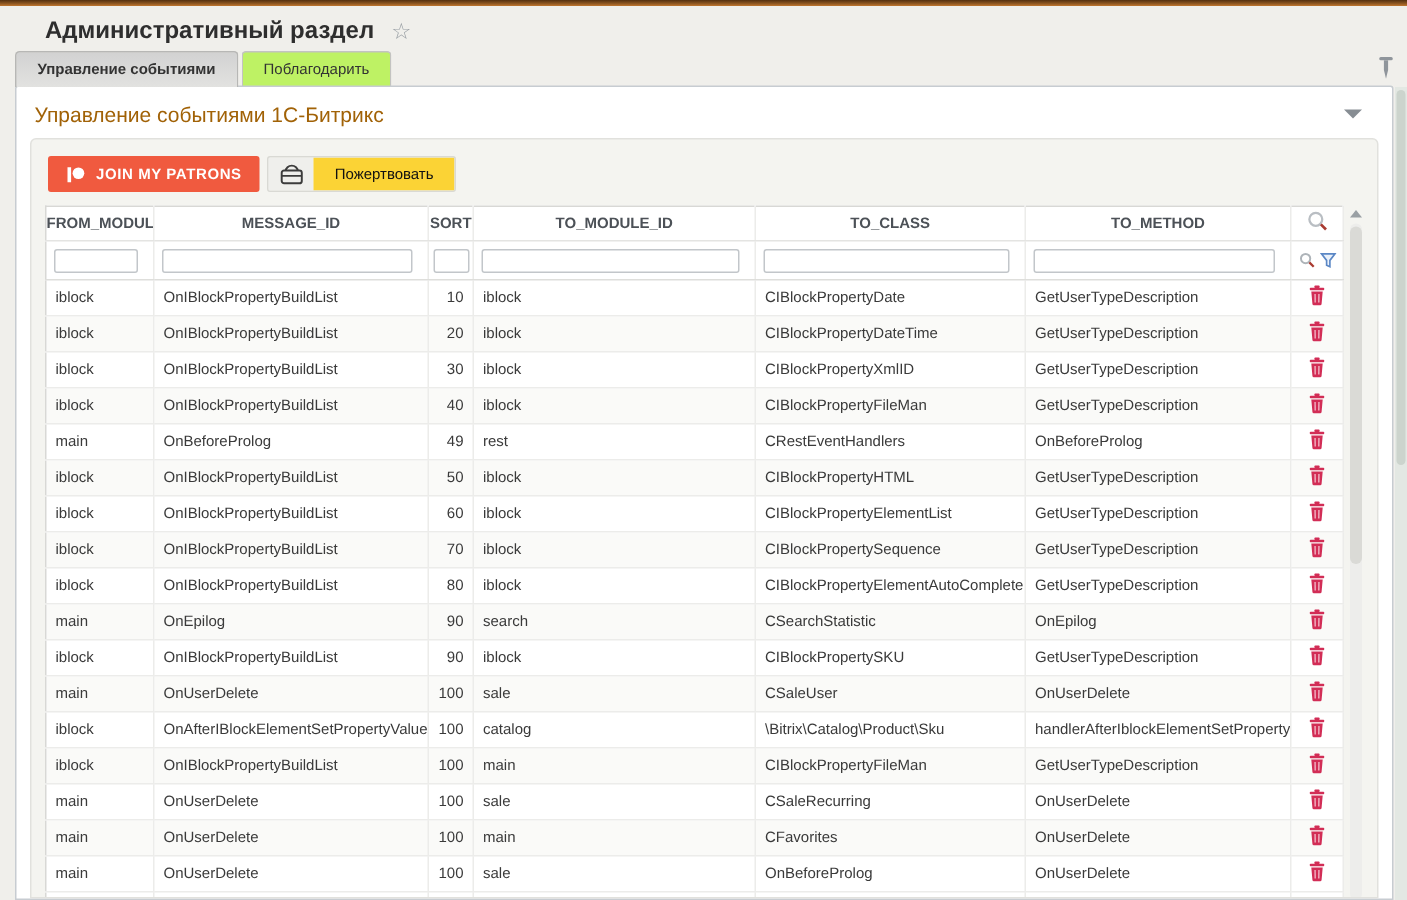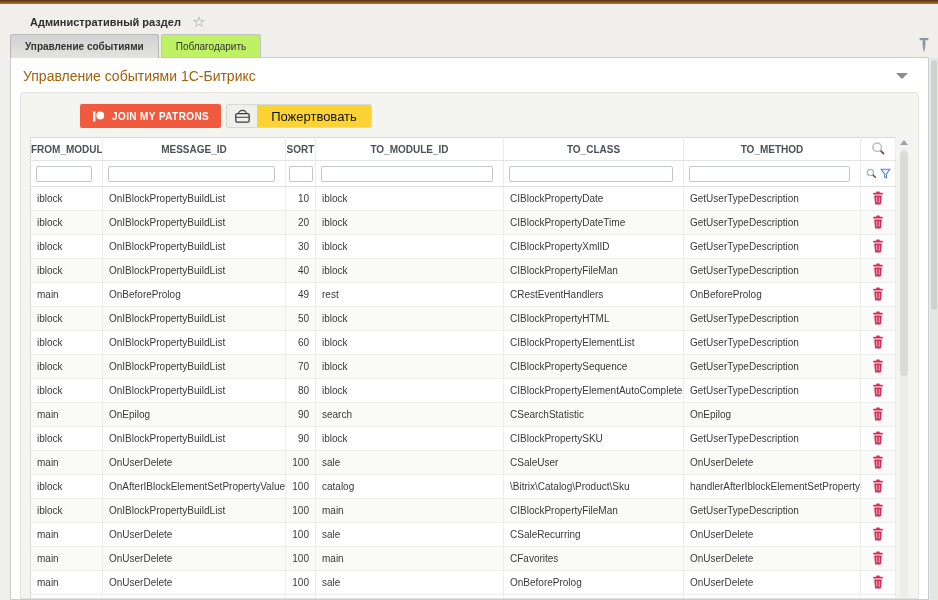--- a/index.html
+++ b/index.html
@@ -5,21 +5,21 @@
   * { margin:0; padding:0; box-sizing:border-box; }
   html,body { width:938px; height:600px; overflow:hidden; }
   body {
     font-family:"Liberation Sans", sans-serif;
     background:#f0efeb;
     position:relative;
     color:#333;
   }
   .topbar { height:4px; background:linear-gradient(180deg,#54300f 0%,#8a5420 55%,#c0762f 100%); }
   .page-header { padding:8px 0 0 30px; height:30px; }
-  .page-title { font-size:11px; font-weight:bold; color:#2e2e2e; display:inline-block; vertical-align:middle;}
+  .page-title { font-size:16px; font-weight:bold; color:#2e2e2e; display:inline-block; vertical-align:middle;}
   .fav-star { font-size:15px; color:#9aa0a5; margin-left:7px; vertical-align:middle; cursor:pointer; display:inline-block;}
   .pin { position:absolute; top:36px; right:6px; width:16px; height:18px; cursor:pointer; }
 
   
   .tabs { position:absolute; top:34px; left:10px; display:flex; }
   .tab {
     height:24px; padding:0 14px; display:flex; align-items:center;
     font-size:10px; border:1px solid #c3c3c1; border-bottom:none;
     border-radius:3px 3px 0 0; margin-right:2px; cursor:pointer; color:#333;
     background:#bef264; position:relative; z-index:1;
@@ -44,25 +44,25 @@
     margin:2px 9px 0 9px; height:calc(100% - 34px);
     background:#f4f4f0; border:1px solid #e1e1dd; border-radius:4px 4px 0 0;
     padding:11px 9px 0 9px; overflow:hidden;
   }
 
   
   .btn-row { display:flex; align-items:center; height:24px; margin:0 0 9px 2px; }
   .patreon-btn {
     background:#f05a3f; color:#fff; font-size:10px; font-weight:bold; letter-spacing:.4px;
     height:24px; padding:0 12px; display:flex; align-items:center; gap:7px;
-    border:none; border-radius:2px; cursor:pointer; font-family:"Liberation Sans",sans-serif;margin-left:48px;
+    border:none; border-radius:2px; cursor:pointer; font-family:"Liberation Sans",sans-serif;
   }
   .donate-widget { display:flex; height:24px; margin-left:5px; cursor:pointer; border:1px solid #d9d9d4; border-radius:2px; overflow:hidden;}
   .donate-icon-part { width:30px; background:#efefec; display:flex; align-items:center; justify-content:center; }
-  .donate-label-part { background:#fbd335; color:#111; font-size:13px; padding:0 14px; display:flex; align-items:center; }
+  .donate-label-part { background:#fbd335; color:#111; font-size:10px; padding:0 14px; display:flex; align-items:center; }
 
   
   .grid-area { display:flex; align-items:flex-start; }
   table.grid { border-collapse:collapse; table-layout:fixed; width:867px; background:#fff;
     border:1px solid #d8d8d5; font-size:10px; }
   .grid th {
     height:23px; font-size:10px; font-weight:bold; color:#4c5157; text-align:center;
     border-bottom:1px solid #e4e4e2; border-right:1px solid #ececea; background:#fff;
     overflow:hidden; white-space:nowrap;
   }

